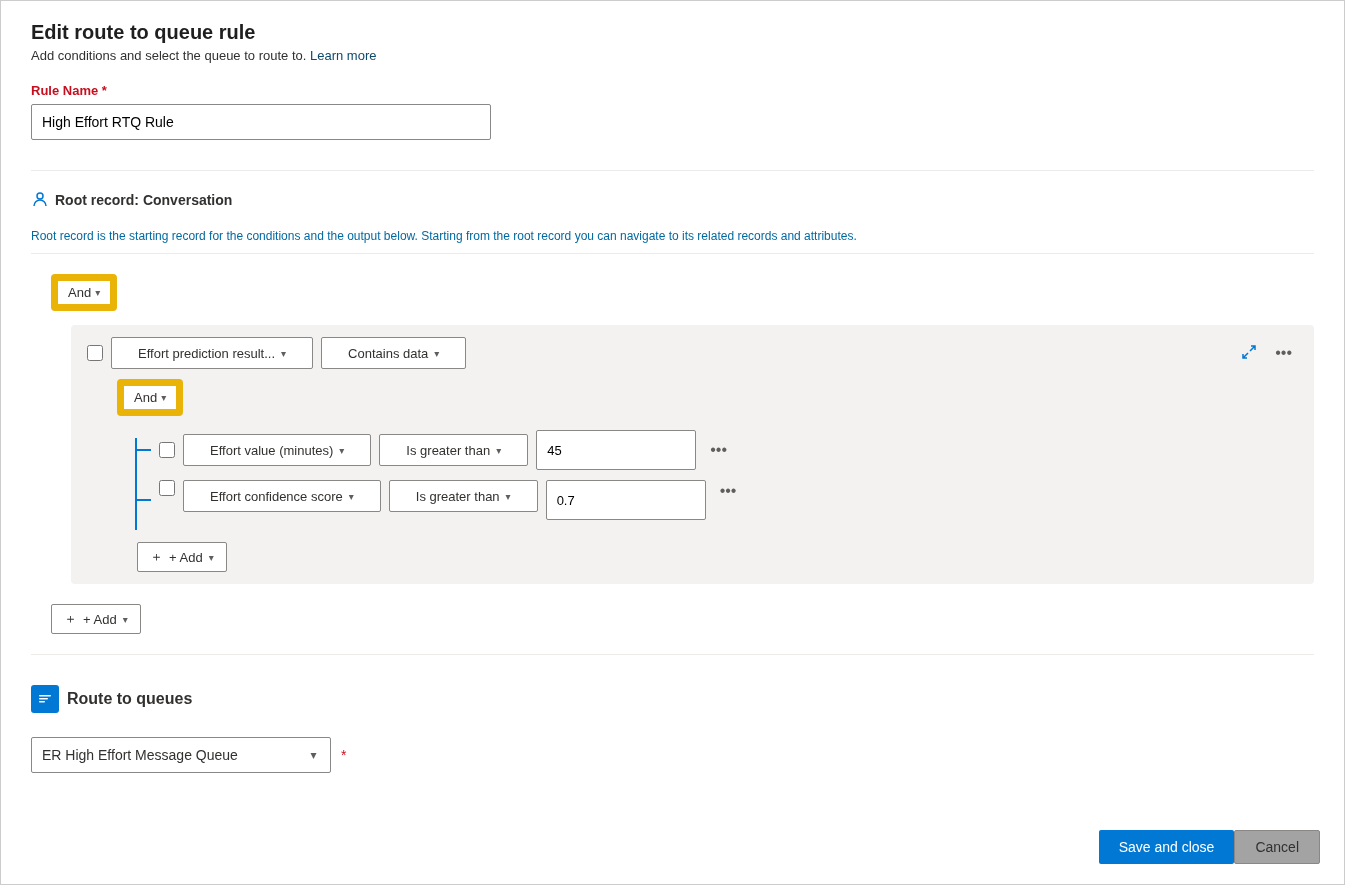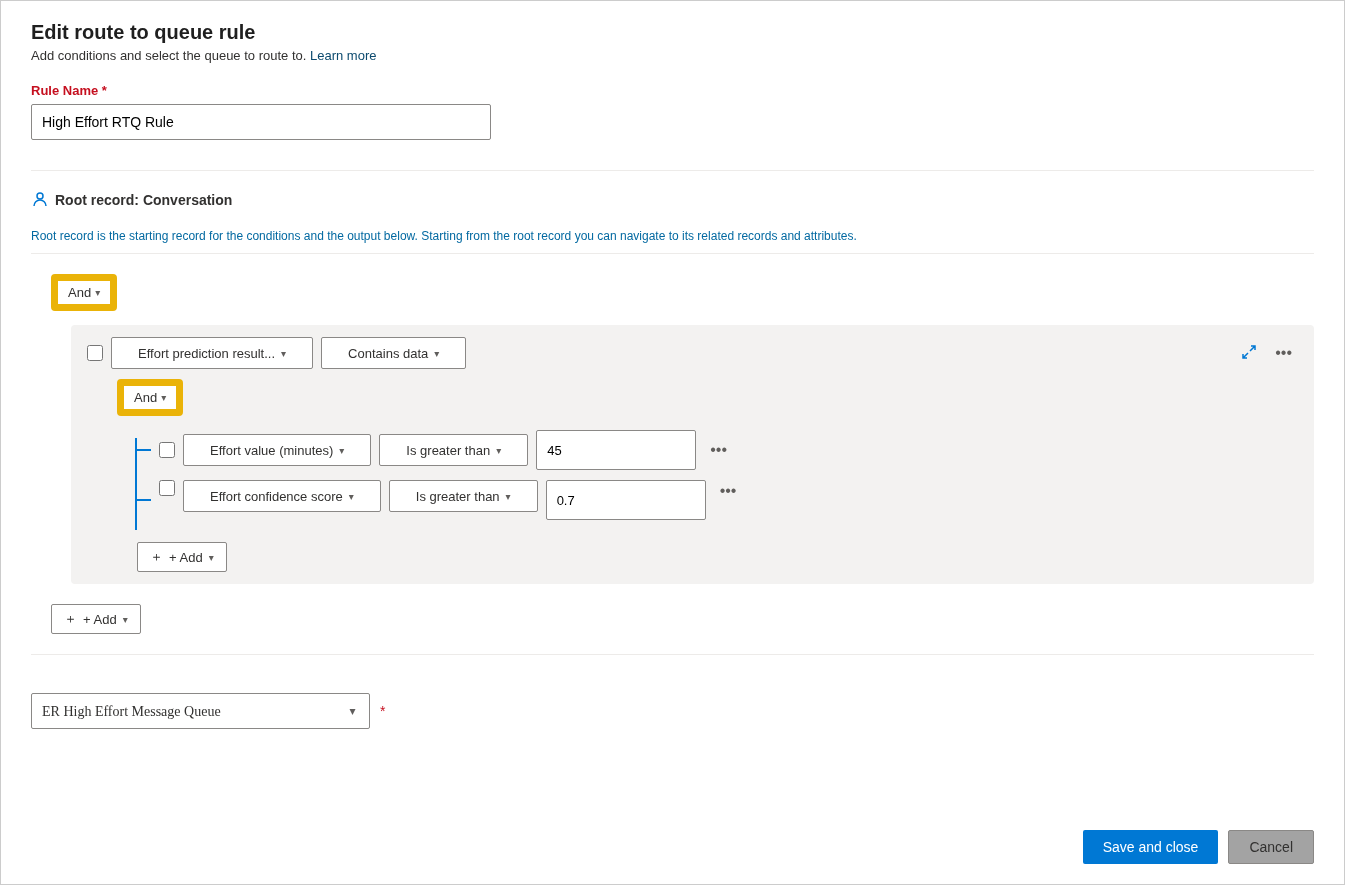--- a/index.html
+++ b/index.html
@@ -188,27 +188,27 @@
       margin-top: 30px;
     }
     .queue-dropdown-wrapper {
       position: relative;
       display: inline-flex;
       align-items: center;
       gap: 6px;
       margin-top: 8px;
     }
     .queue-dropdown-wrapper select {
-      width: 339px;
+      width: 300px;
       height: 36px;
       border: 1px solid #8a8886;
       border-radius: 2px;
       padding: 0 30px 0 10px;
       font-size: 14px;
-      font-family: Liberation Serif, serif;
+      font-family: Liberation Sans, sans-serif;
       background: #fff;
       appearance: none;
       cursor: pointer;
       outline: none;
       color: #323130;
     }
     .queue-dropdown-chevron {
       position: absolute;
       right: 30px;
       color: #605e5c;
@@ -217,23 +217,22 @@
     }
     .required-star {
       color: #c50f1f;
       font-size: 14px;
       margin-left: 4px;
     }
     
     .footer {
       position: absolute;
       bottom: 20px;
-      right: 30px;
+      right: 24px;
       display: flex;
-      gap: 10px;
     }
     .btn-primary {
       background: #0078d4;
       color: white;
       border: none;
       border-radius: 2px;
       padding: 8px 20px;
       font-size: 14px;
       font-family: 'Segoe UI', sans-serif;
       cursor: pointer;
@@ -376,20 +375,30 @@
         <span>+ Add</span>
         <span class="chevron">▾</span>
       </button>
     </div>
   </div>
 
   <hr class="divider">
 
   
   <div class="route-section">
+    <div class="section-header">
+      <div class="section-icon-box">
+        <svg width="16" height="16" viewBox="0 0 16 16" fill="white" xmlns="http://www.w3.org/2000/svg">
+          <rect x="2" y="4" width="12" height="1.5" rx="0.75"></rect>
+          <rect x="2" y="7" width="9" height="1.5" rx="0.75"></rect>
+          <rect x="2" y="10" width="6" height="1.5" rx="0.75"></rect>
+        </svg>
+      </div>
+      <span class="section-title">Route to queues</span>
+    </div>
 
     <div class="queue-dropdown-wrapper">
       <select>
         <option selected="">ER High Effort Message Queue</option>
       </select>
       <span class="queue-dropdown-chevron">▾</span>
       <span class="required-star">*</span>
     </div>
   </div>
 

